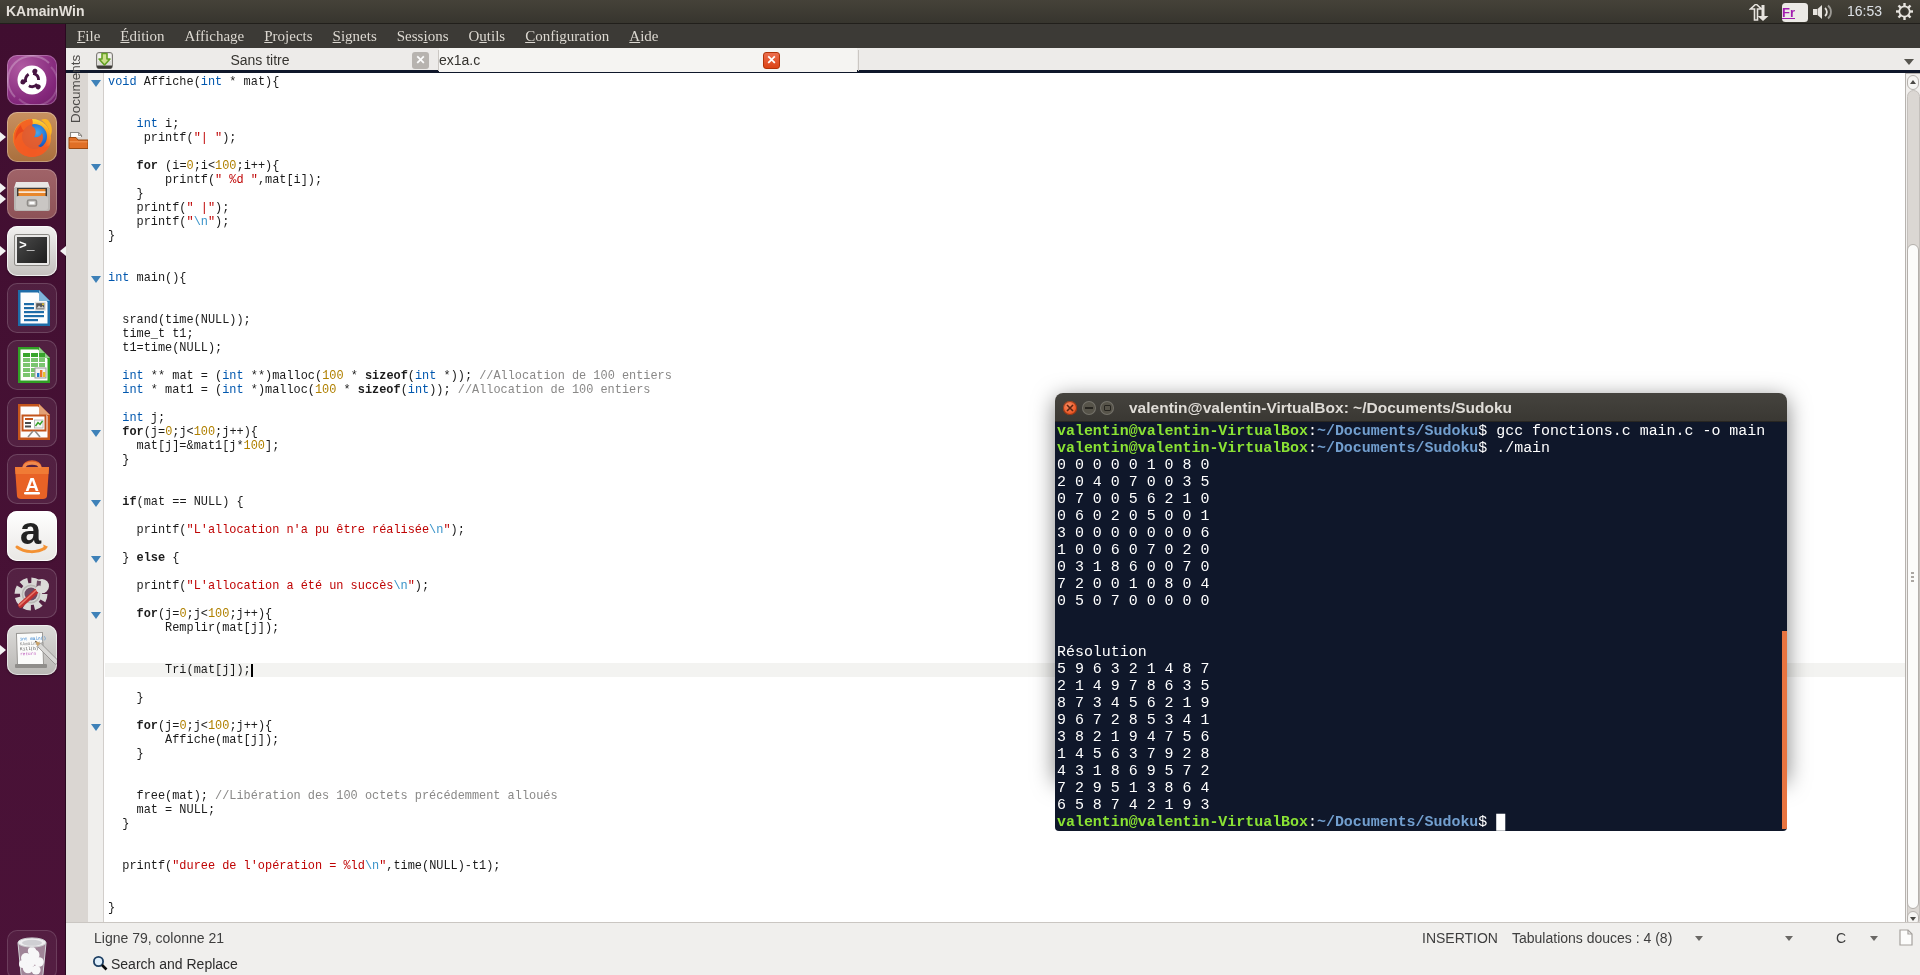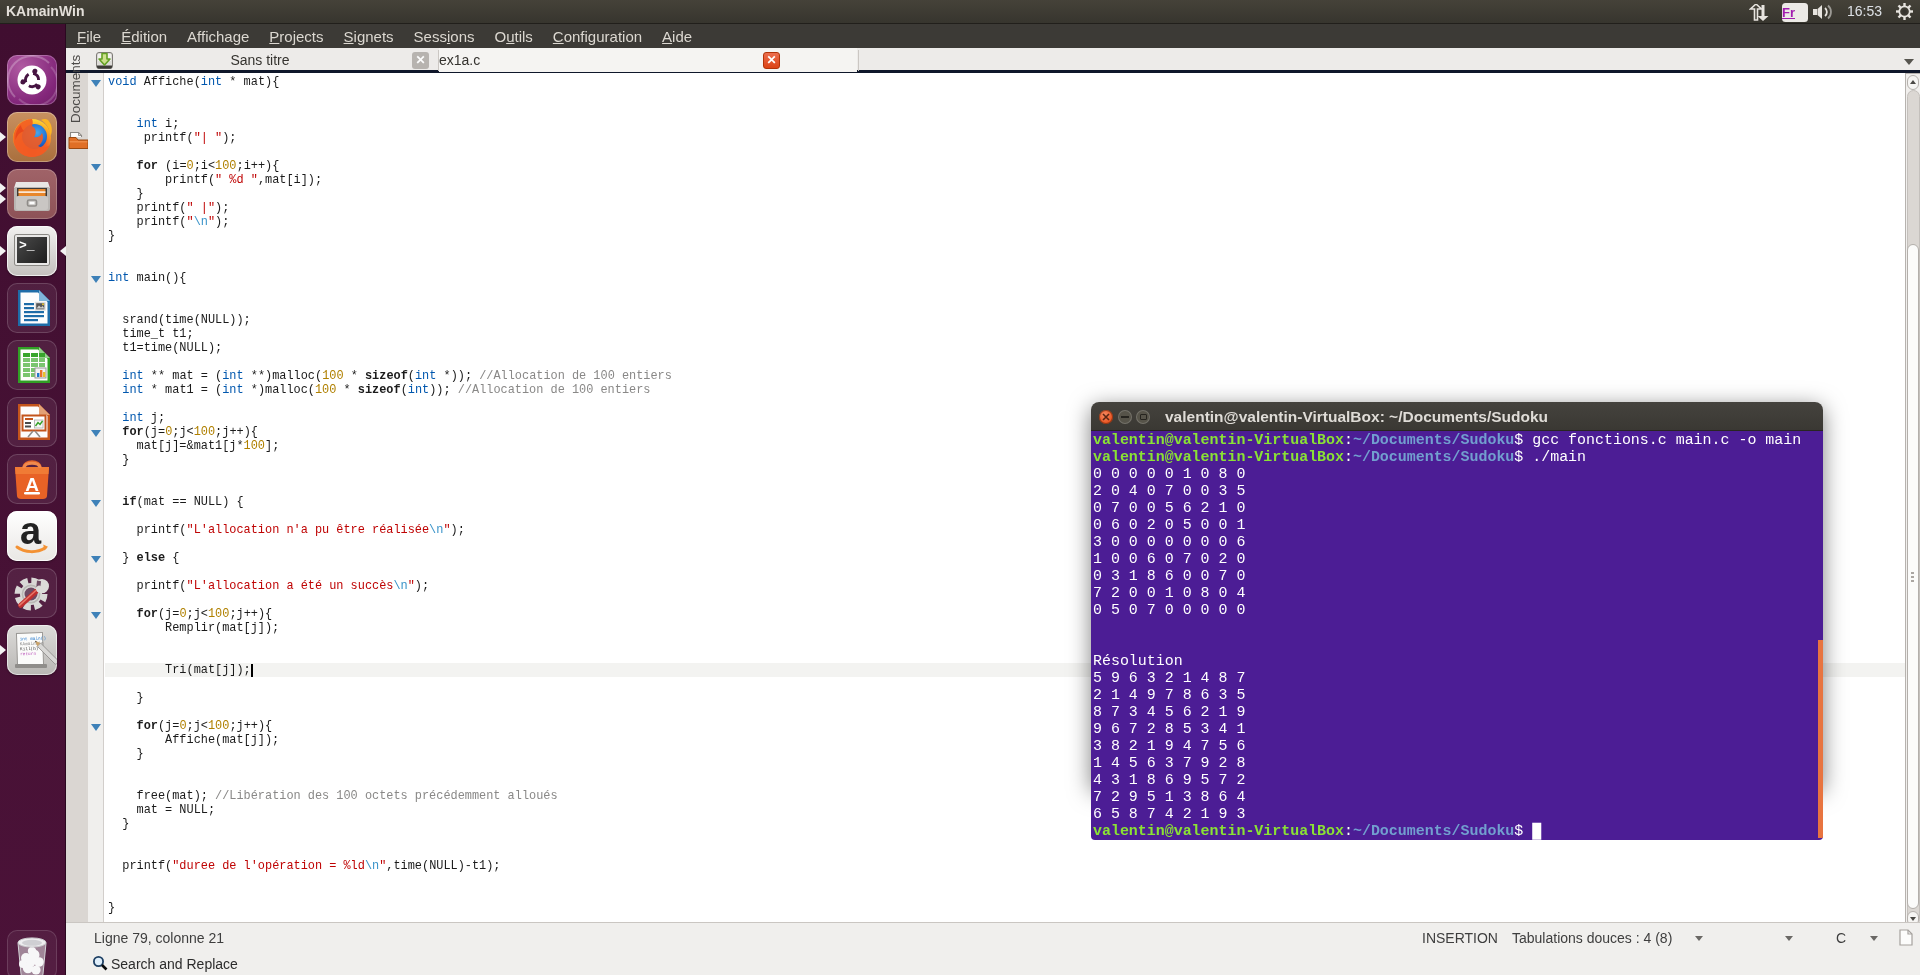--- a/index.html
+++ b/index.html
@@ -12,21 +12,21 @@
   background:linear-gradient(#400e30,#471135 60%,#4b1238); z-index:40; }
 #launcher .edge { position:absolute; right:0; top:0; width:1px; height:100%; background:#2a0820;}
 .tile { position:absolute; left:7px; width:50px; height:50px; border-radius:10px; }
 .pip { position:absolute; left:0; width:0; height:0; border-left:6px solid #f2f2f2;
   border-top:5px solid transparent; border-bottom:5px solid transparent; }
 .focArrow { position:absolute; left:60px; width:0; height:0; border-right:6px solid #f2f2f2;
   border-top:5px solid transparent; border-bottom:5px solid transparent; }
 
 #menubar { position:absolute; left:66px; top:24px; width:1854px; height:24px;
   background:#3c3a36; color:#dcd8d1; font-size:15px; display:flex; align-items:center; padding-left:1px;}
-#menubar span { padding:0 10px; }
+#menubar span { padding:0 10px;font-family:Liberation Serif, serif; }
 #tabbar { position:absolute; left:66px; top:48px; width:1854px; height:25px;
   background:#edebe9; border-bottom:3px solid #0f172a; }
 #sidebar { position:absolute; left:66px; top:73px; width:22px; height:849px; background:#dad6d2; }
 #docsLabel { position:absolute; left:68px; top:53px; width:20px; height:70px; color:#4c4a48;
   font-size:13.5px; writing-mode:vertical-rl; transform:rotate(180deg); text-align:left;}
 #editor { position:absolute; left:88px; top:73px; width:1818px; height:849px; background:#ffffff; }
 #foldmargin { position:absolute; left:0; top:0; width:16px; height:849px;
   background:#f0efed; border-right:1px solid #d2cecb; }
 .fold { position:absolute; left:3px; width:0; height:0; border-top:7px solid #3e81b8;
   border-left:5px solid transparent; border-right:5px solid transparent; }
@@ -42,28 +42,28 @@
 #cursor { position:absolute; width:2px; height:13px; background:#000; }
 
 #vscroll { position:absolute; left:1905px; top:73px; width:15px; height:852px; background:#f1efed; border-left:1px solid #b7b3af; border-top:1px solid #b7b3af;}
 #vtrack { position:absolute; left:.5px; top:16px; width:13px; height:836px; background:#dbd7d3; border-radius:7px; border:1px solid #c4c0bc;}
 
 #statusbar { position:absolute; left:66px; top:922px; width:1854px; height:30px;
   background:#f0efed; border-top:1px solid #cac6c2; color:#3e3e3e; font-size:14px; }
 #searchbar { position:absolute; left:66px; top:952px; width:1854px; height:23px;
   background:#f0efed; color:#2c2c2c; font-size:14px; }
 
-#term { position:absolute; left:1055px; top:402px; width:732px; height:385px;
-  border-radius:8px 8px 4px 4px; box-shadow:0 5px 22px rgba(0,0,0,.5); z-index:45;margin-left:36px;}
+#term { position:absolute; left:1055px; top:393px; width:732px; height:385px;
+  border-radius:8px 8px 4px 4px; box-shadow:0 5px 22px rgba(0,0,0,.5); z-index:45;}
 #termbar { position:absolute; left:0; top:0; width:732px; height:29px;
   background:linear-gradient(#45433e,#3a3833); border-radius:8px 8px 0 0;
   border-bottom:1px solid #282622;}
 #termbar .t { position:absolute; left:74px; top:5.5px; color:#dfdcd7; font-weight:bold; font-size:15.5px; }
 .wbtn { position:absolute; top:8px; width:14px; height:14px; border-radius:50%; }
-#termbody { position:absolute; left:0; top:29px; width:732px; height:409px; background:#4c1d95;
+#termbody { position:absolute; left:0; top:29px; width:732px; height:409px; background:#0f172a;
   border-radius:0 0 4px 4px; overflow:hidden;}
 #termtext { position:absolute; left:2px; top:1px; font-family:"Liberation Mono", monospace;
   font-size:14.95px; line-height:17px; color:#ffffff; white-space:pre; }
 #termtext .g { color:#8ae234; font-weight:bold; }
 #termtext .b { color:#729fcf; font-weight:bold; }
 #termscroll { position:absolute; right:0; top:209px; width:5px; height:198px; background:#e87440;}
 </style>
 </head>
 <body>
 <div id="panel">

